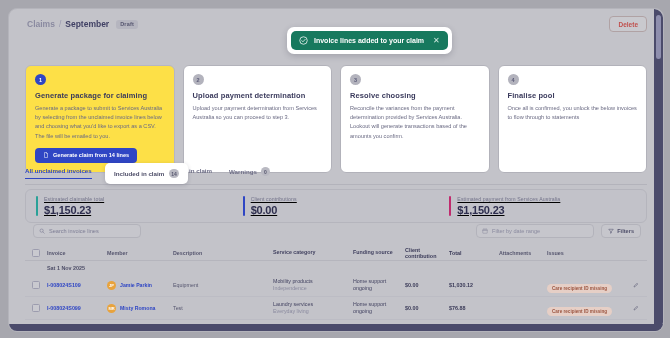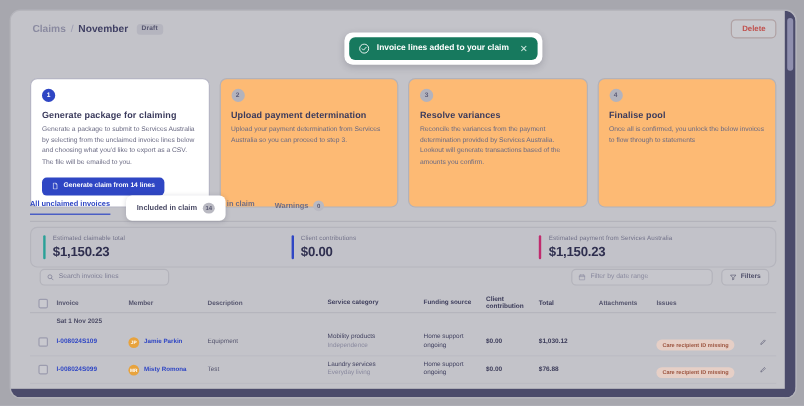--- a/index.html
+++ b/index.html
@@ -68,26 +68,26 @@
   .toast-msg{font-size:7px;color:#ffffff;font-weight:bold;white-space:nowrap;}
   .toast-x{font-size:8px;color:#cfe8df;cursor:pointer;line-height:1;margin-left:3px;}
   .ico-check{width:9px;height:9px;flex:0 0 auto;}
 
   
   .steps{
     position:absolute;left:16px;top:56px;
     width:622px;display:flex;gap:8px;
   }
   .step-card{
-    flex:1 1 0;background:#fdba74;
+    flex:1 1 0;background:#ffffff;
     border:1px solid #b2b2ba;border-radius:6px;
     padding:8px 9px 9px 9px;min-height:74px;
     box-sizing:border-box;
   }
-  .step-card.active{background:#ffffff;border-color:#b6b6c4;}
+  .step-card.active{background:#fde047;border-color:#b6b6c4;}
   .step-num{
     width:11px;height:11px;border-radius:50%;
     background:#b3b3bd;color:#5c5c78;
     font-size:5.5px;font-weight:bold;
     display:flex;align-items:center;justify-content:center;
     margin-bottom:6px;
   }
   .step-num.blue{background:#2f46c4;color:#ffffff;}
   .step-title{
     font-size:7.5px;font-weight:bold;color:#3a3a5c;
@@ -138,21 +138,21 @@
     display:flex;align-items:center;gap:5px;
   }
   .tab-hl .lbl{font-size:6.2px;font-weight:bold;color:#4b4b66;}
 
   
   .stats{
     position:absolute;left:16px;top:180px;width:622px;
     background:#c2c2c9;border:1px solid #b5b5bd;border-radius:6px;
     display:flex;padding:6px 0;box-sizing:border-box;
   }
-  .stat{flex:1 1 0;padding:0 10px;display:flex;gap:6px;}
+  .stat{flex:1 1 0;padding:0 10px;display:flex;gap:6px;text-decoration:underline;}
   .stat-bar{width:2px;border-radius:2px;flex:0 0 auto;}
   .stat-label{font-size:5.2px;color:#72728a;margin:0 0 2px 0;letter-spacing:.1px;}
   .stat-value{font-size:11px;font-weight:bold;color:#2f2f4f;margin:0;letter-spacing:-.2px;}
 
   
   .toolbar{
     position:absolute;left:16px;top:215px;width:622px;height:16px;
   }
   .search-box{
     position:absolute;left:8px;top:0;width:108px;height:14px;
@@ -225,21 +225,21 @@
 </head>
 <body>
 
 <div class="screen">
   <div class="app-frame">
 
     <div class="topbar">
       <div class="breadcrumb">
         <span class="bc-muted">Claims</span>
         <span class="bc-sep">/</span>
-        <span>November</span>
+        <span>September</span>
         <span class="bc-chip">Draft</span>
       </div>
       <div class="delete-btn">Delete</div>
     </div>
 
     <div class="toast-wrap">
       <div class="toast">
         <svg class="ico-check" viewBox="0 0 24 24">
           <circle cx="12" cy="12" r="10" fill="none" stroke="#ffffff" stroke-width="2"></circle>
           <path d="M7.5 12.4l3 3 6-6.4" fill="none" stroke="#ffffff" stroke-width="2" stroke-linecap="round" stroke-linejoin="round"></path>
@@ -265,21 +265,21 @@
       </div>
 
       <div class="step-card">
         <div class="step-num">2</div>
         <p class="step-title">Upload payment determination</p>
         <p class="step-body">Upload your payment determination from Services Australia so you can proceed to step 3.</p>
       </div>
 
       <div class="step-card">
         <div class="step-num">3</div>
-        <p class="step-title">Resolve variances</p>
+        <p class="step-title">Resolve choosing</p>
         <p class="step-body">Reconcile the variances from the payment determination provided by Services Australia. Lookout will generate transactions based of the amounts you confirm.</p>
       </div>
 
       <div class="step-card">
         <div class="step-num">4</div>
         <p class="step-title">Finalise pool</p>
         <p class="step-body">Once all is confirmed, you unlock the below invoices to flow through to statements</p>
       </div>
 
     </div>

